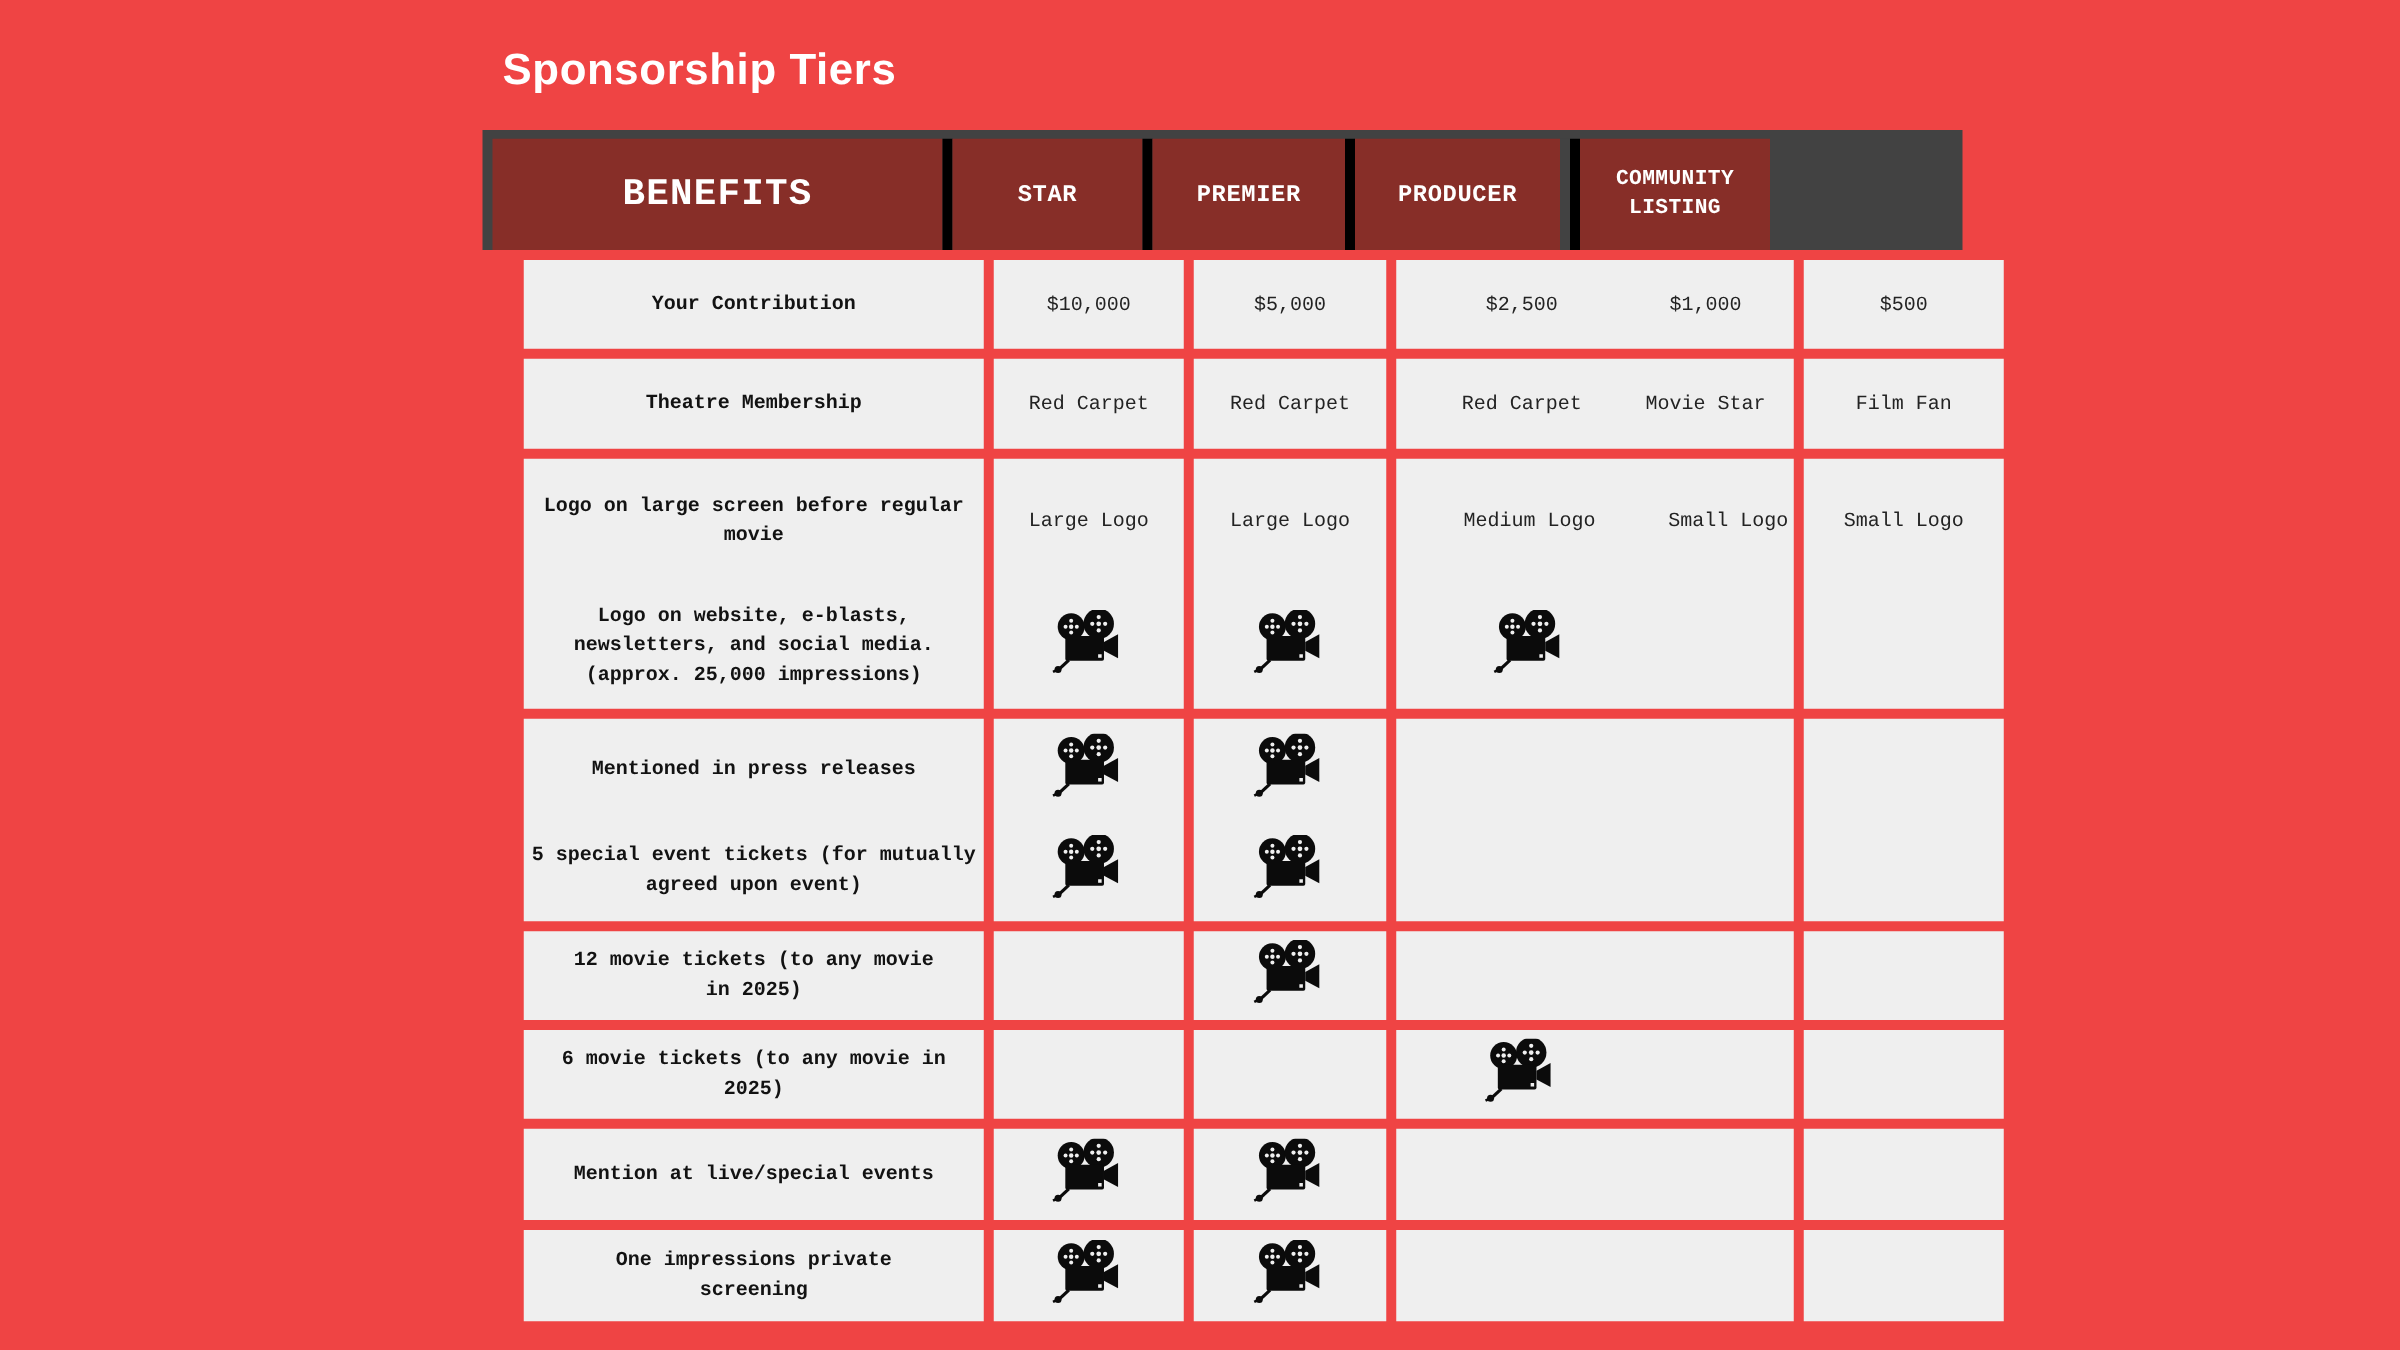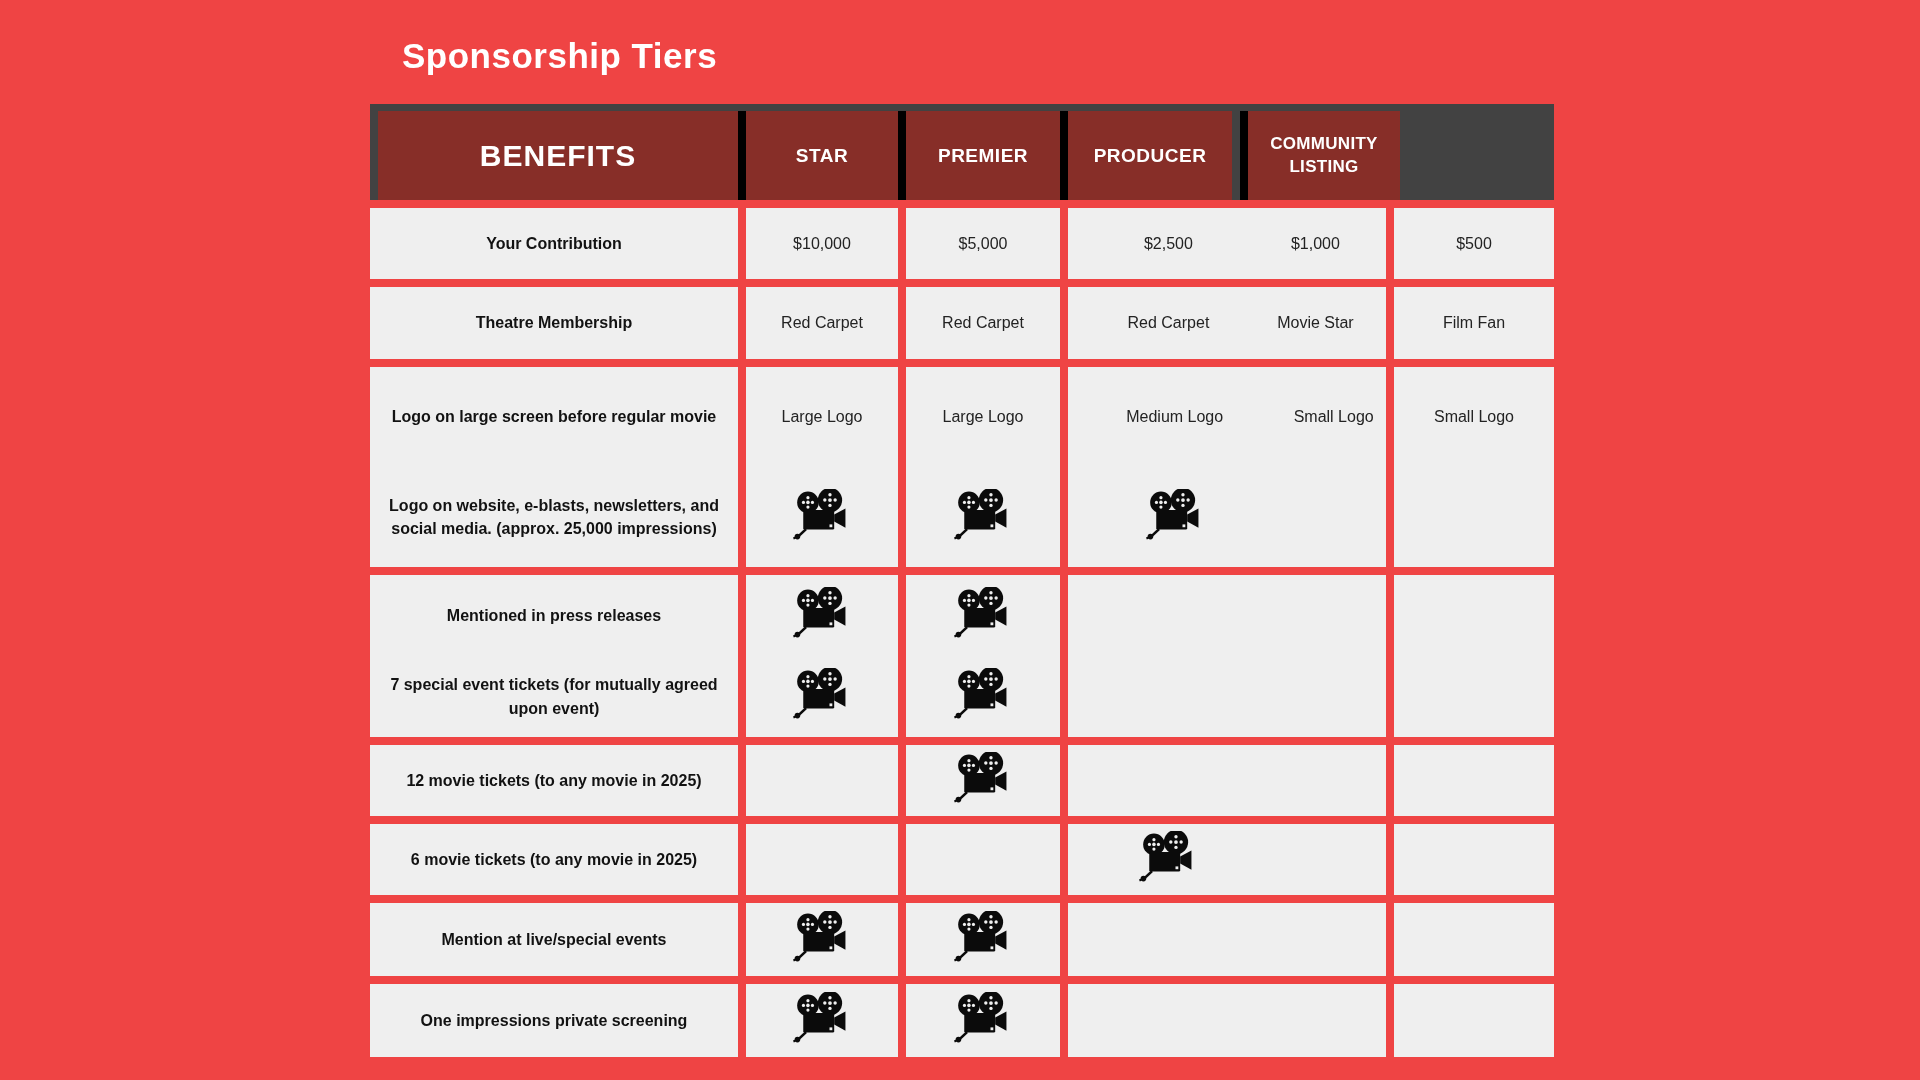--- a/index.html
+++ b/index.html
@@ -1,37 +1,37 @@
 <!DOCTYPE html>
 <html><head>
 <meta charset="utf-8">
 <style>
   html,body{margin:0;padding:0;background:#000;}
   .stage{position:relative;width:1920px;height:1080px;background:#ef4444;overflow:hidden;
          font-family:"Liberation Sans", sans-serif;}
   .page-title{position:absolute;left:402px;top:36px;margin:0;color:#fff;
               font-size:35px;font-weight:700;letter-spacing:.5px;}
-  .tbl{position:absolute;left:370px;top:104px;width:1416px;}
+  .tbl{position:absolute;left:386px;top:104px;width:1416px;font-family:Liberation Mono, monospace;}
 
   
   .hdr-wrap{background:#424242;padding:7px 8px 0 8px;box-sizing:border-box;width:1184px;}
   .hdr{display:flex;height:89px;}
   .hcell{background:#872e28;color:#fff;display:flex;align-items:center;justify-content:center;
          text-align:center;font-weight:700;}
   .h-ben{width:360px;font-size:30px;letter-spacing:1px;}
   .h-star{width:152px;font-size:19px;letter-spacing:.5px;text-align:right;}
   .h-prem{width:154px;font-size:19px;letter-spacing:.5px;}
   .h-prod{width:164px;font-size:19px;letter-spacing:.5px;}
   .h-dir{width:146px;font-size:19px;letter-spacing:.5px;}
   .h-comm{width:152px;font-size:17px;line-height:1.35;letter-spacing:.3px;padding:0 10px;box-sizing:border-box;}
   .hgap{width:8px;background:#000;}
   .hgap.gray{background:#424242;}
 
   
-  .row{display:flex;gap:8px;margin-top:8px;}
+  .row{display:flex;gap:8px;margin-top:8px;margin-left:33px;}
   .cell{background:#efefef;display:flex;align-items:center;justify-content:center;
         text-align:center;box-sizing:border-box;}
   .c-ben{width:368px;font-weight:700;color:#121212;font-size:16px;line-height:1.45;padding:0 28px;}
   .c-star{width:152px;}
   .c-prem{width:154px;}
   .c-merged{width:318px;}
   .c-comm{width:160px;}
   .val{font-size:16px;color:#232323;}
   .h71{height:71px;} .h72{height:72px;} .h73{height:73px;} .h200{height:200px;} .h162{height:162px;}
 
@@ -231,21 +231,21 @@
         <div class="slot">
             <span class="val">Small Logo</span>
           </div>
         <div class="slot"></div>
       </div>
     </div>
 
     <div class="row">
       <div class="cell c-ben h162 stack">
         <div class="slot">Mentioned in press releases</div>
-        <div class="slot">7 special event tickets (for mutually agreed upon event)</div>
+        <div class="slot">5 special event tickets (for mutually agreed upon event)</div>
       </div>
       <div class="cell c-star h162 stack">
         <div class="slot icon-box">
             <span>
   <svg viewBox="0 0 64 56" width="60" height="53" aria-hidden="true">
     <g fill="#0b0b0b">
       <circle cx="17" cy="14" r="11.5"></circle>
       <circle cx="40.5" cy="11.5" r="13"></circle>
       <rect x="12" y="22" width="33" height="21" rx="1.5"></rect>
       <polygon points="45,27 57,20.5 57,41 45,34.5"></polygon>

